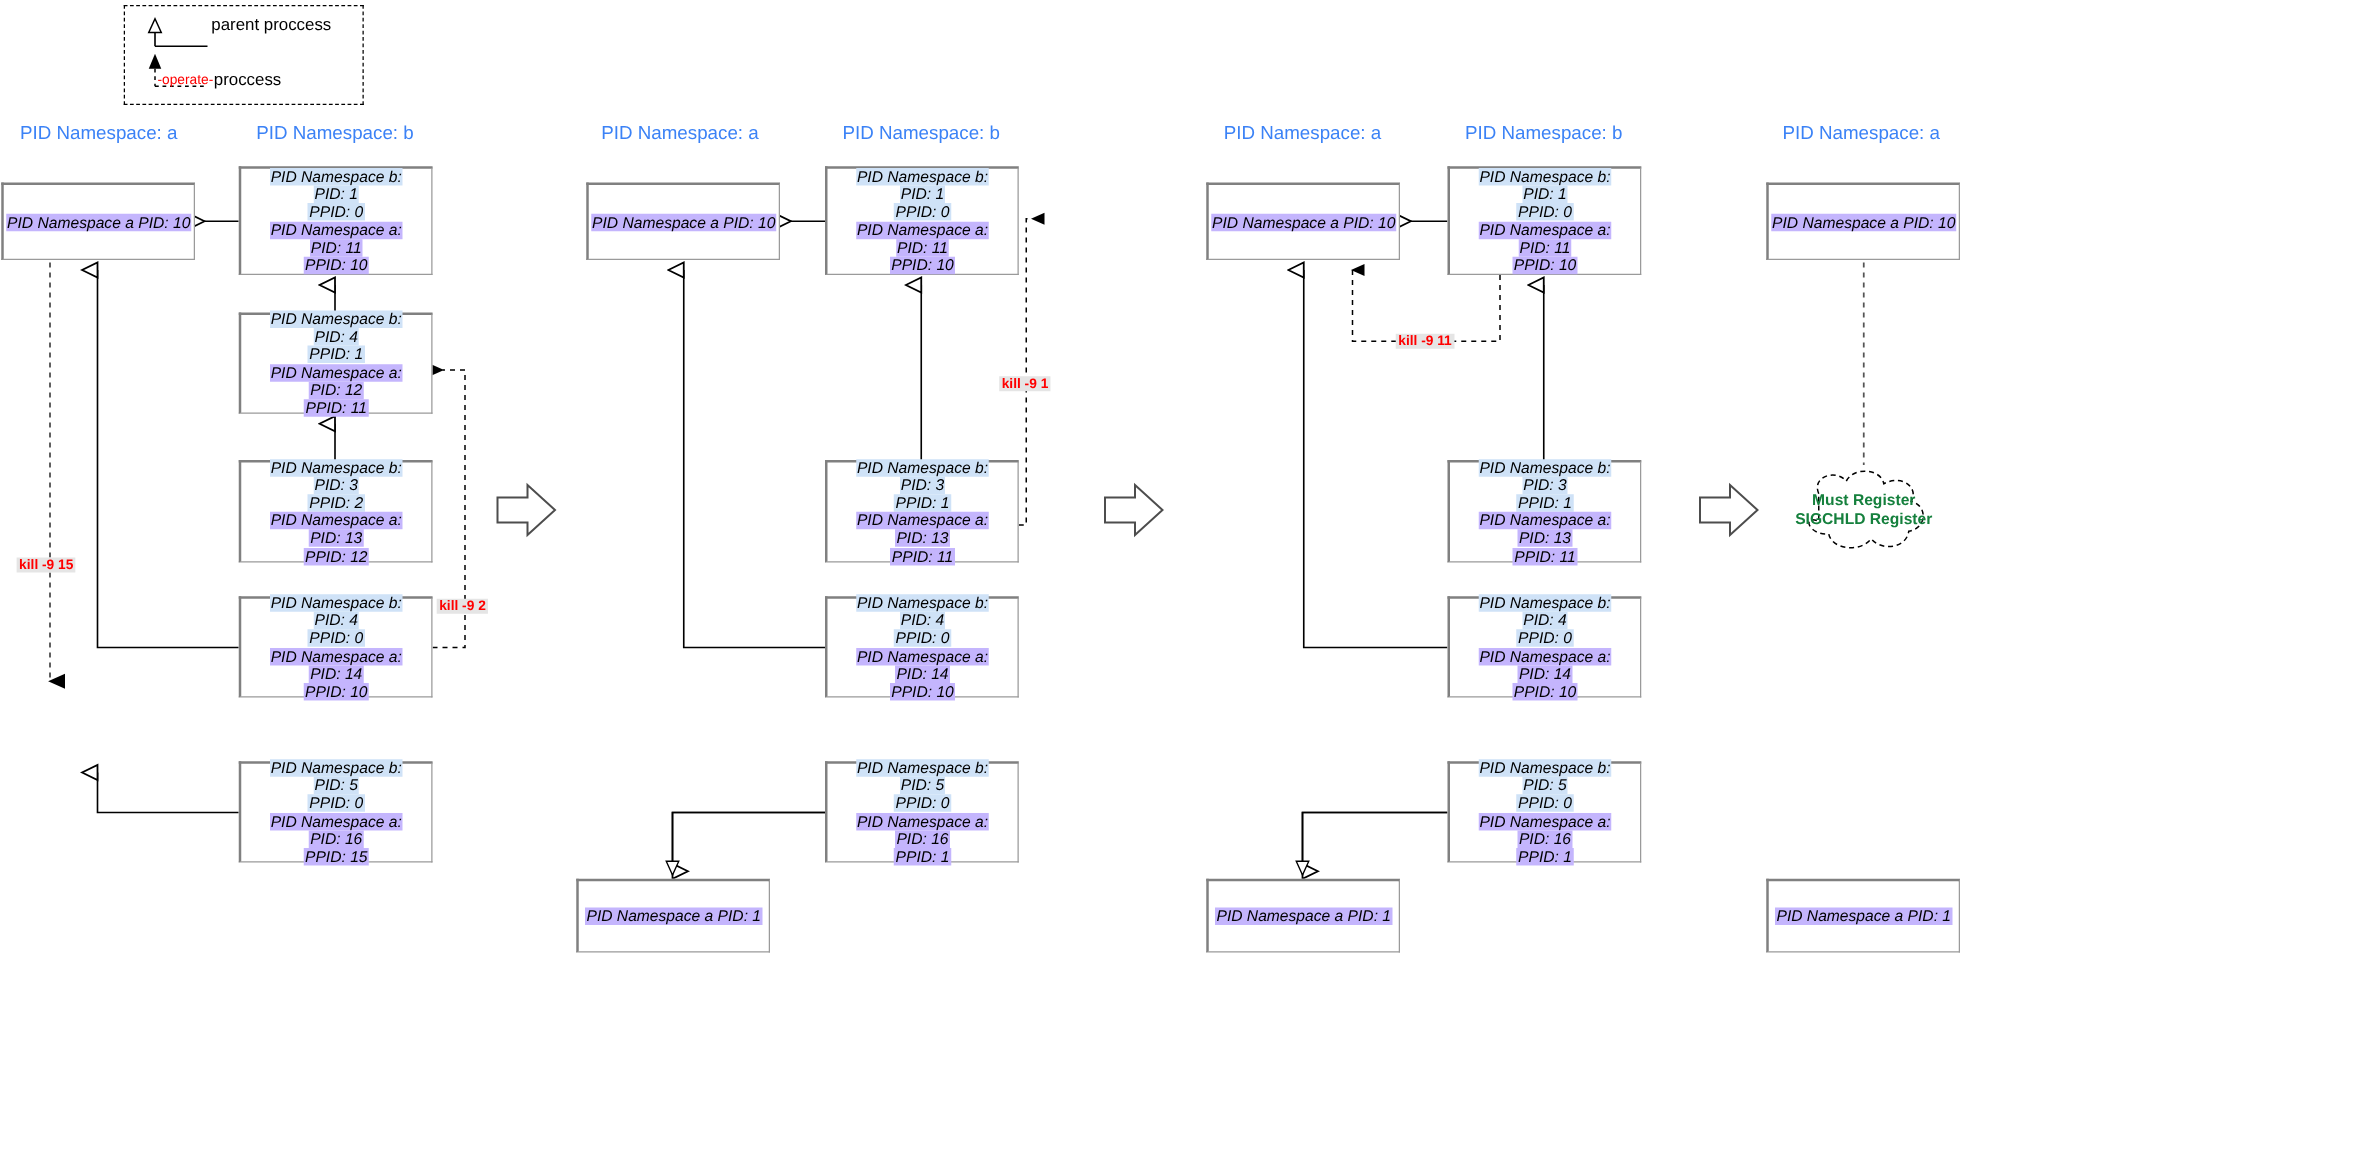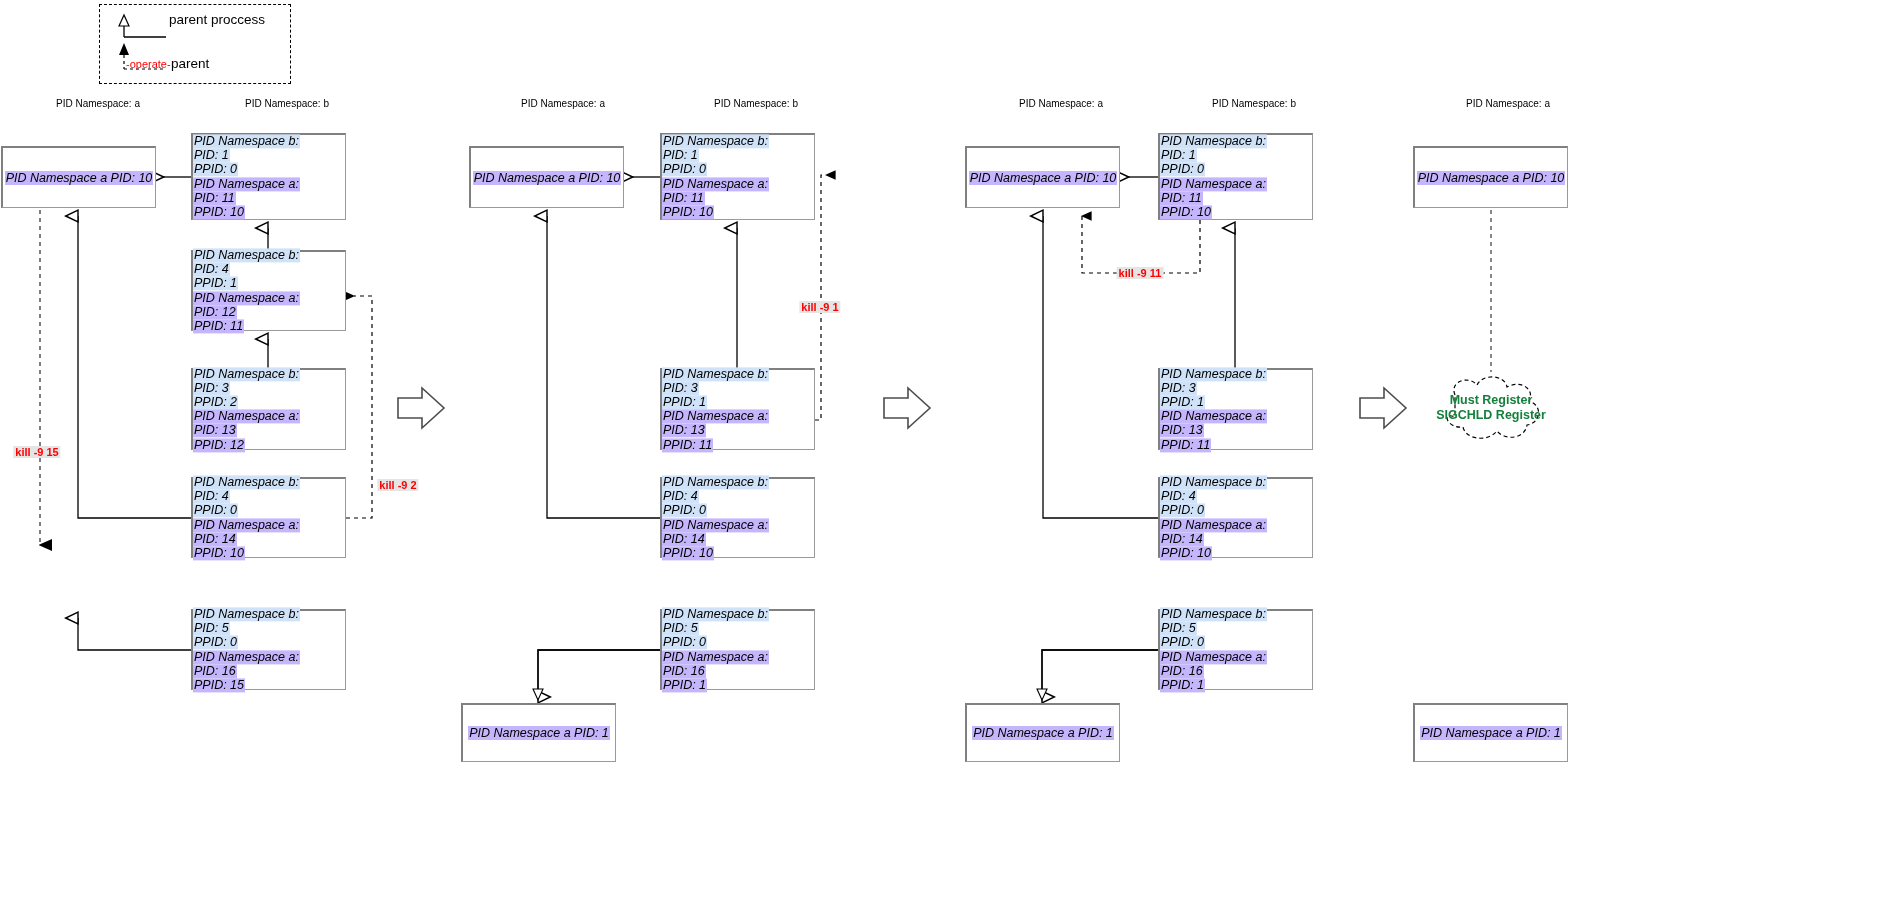--- a/index.html
+++ b/index.html
@@ -9,29 +9,29 @@
   .canvas{position:absolute;left:0;top:0;width:1891px;height:920px;}
   svg.wires{position:absolute;left:0;top:0;width:1891px;height:920px;pointer-events:none;}
 
   
   .legend{position:absolute;left:99px;top:4px;width:190px;height:78px;
           border:1.5px dashed #000;background:#fff;}
   .legend-label{position:absolute;font-size:13.5px;color:#000;white-space:nowrap;}
   .legend-op{position:absolute;font-size:11px;color:#ff0000;white-space:nowrap;font-weight:normal;}
 
   
-  .caption{position:absolute;font-size:10px;color:#000000;white-space:nowrap;
-           text-align:center;transform:translateX(-50%);margin-left:19px;}
+  .caption{position:absolute;font-size:15px;color:#3b82f6;white-space:nowrap;
+           text-align:center;transform:translateX(-50%);}
 
   
   .pbox{position:absolute;background:#ffffff;border:1px solid #9a9a9a;
         border-top:2px solid #808080;border-left:2px solid #808080;
         box-sizing:border-box;}
   .pbox .inner{position:absolute;left:0;right:0;top:50%;transform:translateY(-50%);
-        text-align:left;font-style:italic;font-size:12.5px;line-height:14.2px;}
+        text-align:center;font-style:italic;font-size:12.5px;line-height:14.2px;}
   .pbox .inner .ln{display:block;white-space:nowrap;}
   .hl-b{background:#cfe2f7;}
   .hl-a{background:#c4b5fd;font-style:italic;}
   .mark{padding:0 1px;}
 
   .simplebox{position:absolute;background:#ffffff;border:1px solid #9a9a9a;
         border-top:2px solid #808080;border-left:2px solid #808080;
         box-sizing:border-box;}
   .simplebox .inner{position:absolute;left:0;right:0;top:50%;transform:translateY(-50%);
         text-align:center;font-style:italic;font-size:12.5px;}
@@ -60,21 +60,21 @@
       </g>
 
       <g>
         <line x1="24" y1="50" x2="24" y2="64" stroke="#000" stroke-width="1.2" stroke-dasharray="3,3"></line>
         <line x1="24" y1="64" x2="66" y2="64" stroke="#000" stroke-width="1.2" stroke-dasharray="3,3"></line>
         <polygon points="24,38 19,50 29,50" fill="#000000"></polygon>
       </g>
     </svg>
     <span class="legend-label" style="left:69px;top:7px;text-align:center;">parent proccess</span>
     <span class="legend-op" style="left:26px;top:53px;">-operate-</span>
-    <span class="legend-label" style="left:71px;top:51px;">parent</span>
+    <span class="legend-label" style="left:71px;top:51px;">proccess</span>
   </div>
 
   <div class="caption" style="left:79px;top:98px;">PID Namespace: a</div>
   <div class="caption" style="left:268px;top:98px;">PID Namespace: b</div>
   <div class="caption" style="left:544px;top:98px;">PID Namespace: a</div>
   <div class="caption" style="left:737px;top:98px;">PID Namespace: b</div>
   <div class="caption" style="left:1042px;top:98px;">PID Namespace: a</div>
   <div class="caption" style="left:1235px;top:98px;">PID Namespace: b</div>
   <div class="caption" style="left:1489px;top:98px;">PID Namespace: a</div>
 
@@ -211,21 +211,21 @@
       <span class="ln"><span class="hl-b mark">PID Namespace b:</span></span>
       <span class="ln"><span class="hl-b mark">PID: 5</span></span>
       <span class="ln"><span class="hl-b mark">PPID: 0</span></span>
       <span class="ln"><span class="hl-a mark">PID Namespace a:</span></span>
       <span class="ln"><span class="hl-a mark">PID: 16</span></span>
       <span class="ln"><span class="hl-a mark">PPID: 15</span></span>
     </div>
   </div>
 
   <div class="killlbl" style="left:37px;top:452px;">kill -9 15</div>
-  <div class="killlbl" style="left:370px;top:485px;margin-left:28px;">kill -9 2</div>
+  <div class="killlbl" style="left:370px;top:485px;">kill -9 2</div>
 
   <div class="simplebox" style="left:469px;top:146px;width:155px;height:62px;">
     <div class="inner"><span class="hl-a mark">PID Namespace a PID:  10</span></div>
   </div>
   <div class="simplebox" style="left:461px;top:703px;width:155px;height:59px;">
     <div class="inner"><span class="hl-a mark">PID Namespace a PID:  1</span></div>
   </div>
 
   <div class="pbox" style="left:660px;top:133px;width:155px;height:87px;">
     <div class="inner">

